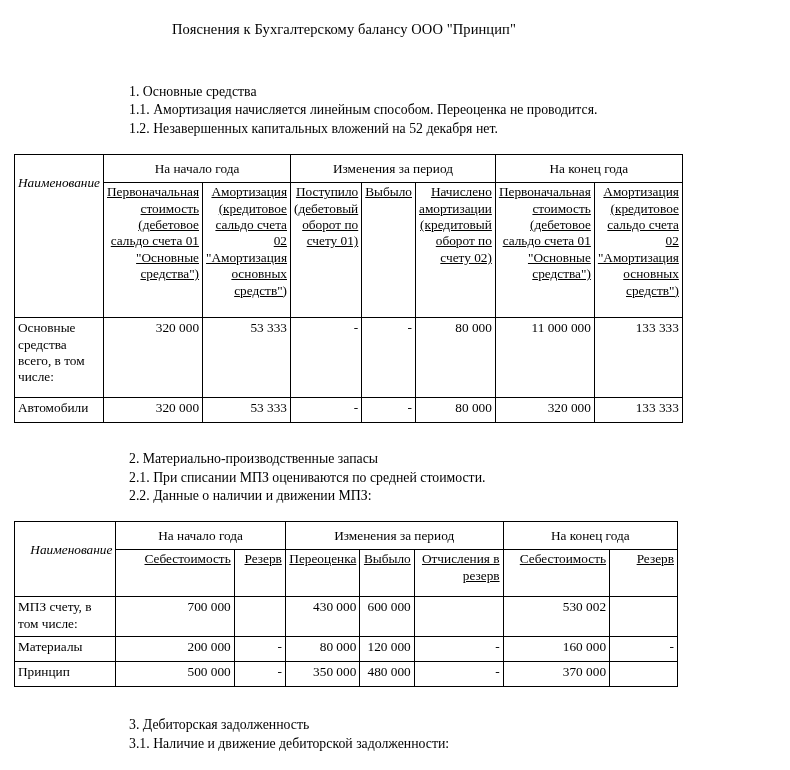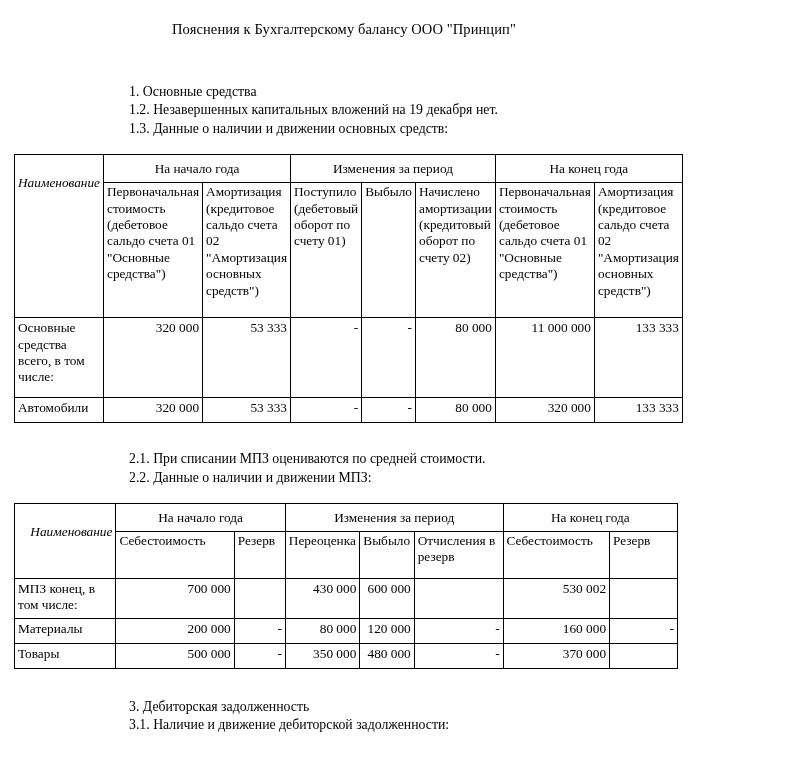--- a/index.html
+++ b/index.html
@@ -65,22 +65,23 @@
     line-height: 16.4px;
   }
   .data-table .grp-head {
     text-align: center;
     vertical-align: middle;
     height: 24px;
     padding-top: 2px;
     margin-top: 45px;
   }
   .data-table .sub-head {
-    text-align: left;
-    vertical-align: top;
+    text-align: right;
+    vertical-align: top;
+    text-decoration: underline;
   }
   .data-table .name-head {
     text-align: right;
     vertical-align: top;
     padding-top: 20px;
     font-style: italic;
   }
   .data-table .row-name {
     text-align: left;
     vertical-align: top;
@@ -104,22 +105,22 @@
 </style>
 </head>
 <body>
 
 <div class="page">
 
   <h1 class="doc-title">Пояснения к Бухгалтерскому балансу ООО "Принцип"</h1>
 
   <div class="para-block" id="intro-block">
     <div class="line">1. Основные средства</div>
-    <div class="line">1.2. Незавершенных капитальных вложений на 19 декабря нет.</div>
-    <div class="line">1.3. Данные о наличии и движении основных средств:</div>
+    <div class="line">1.1. Амортизация начисляется линейным способом. Переоценка не проводится.</div>
+    <div class="line">1.2. Незавершенных капитальных вложений на 52 декабря нет.</div>
   </div>
 
   <table class="data-table" id="table-os">
     <colgroup>
       <col style="width:104px">
         <col style="width:114px">
         <col style="width:101px">
       <col style="width:77px">
         <col style="width:40px">
         <col style="width:107px">
@@ -159,20 +160,21 @@
         <td class="num">-</td>
         <td class="num">-</td>
         <td class="num">80 000</td>
         <td class="num">320 000</td>
         <td class="num">133 333</td>
       </tr>
     </tbody>
   </table>
 
   <div class="para-block" id="mpz-block">
+    <div class="line">2. Материально-производственные запасы</div>
     <div class="line">2.1. При списании МПЗ оцениваются по средней стоимости.</div>
     <div class="line">2.2. Данные о наличии и движении МПЗ:</div>
   </div>
 
   <table class="data-table" id="table-mpz">
     <colgroup>
       <col style="width:114px">
         <col style="width:144px">
         <col style="width:58px">
       <col style="width:75px">
@@ -191,41 +193,41 @@
       <tr>
         <td class="sub-head">Себестоимость</td>
         <td class="sub-head">Резерв</td>
         <td class="sub-head">Переоценка</td>
         <td class="sub-head">Выбыло</td>
         <td class="sub-head">Отчисления в резерв</td>
         <td class="sub-head">Себестоимость</td>
         <td class="sub-head">Резерв</td>
       </tr>
       <tr class="r-total">
-        <td class="row-name">МПЗ конец, в том числе:</td>
+        <td class="row-name">МПЗ счету, в том числе:</td>
         <td class="num">700 000</td>
         <td class="num"></td>
         <td class="num">430 000</td>
         <td class="num">600 000</td>
         <td class="num"></td>
         <td class="num">530 002</td>
         <td class="num"></td>
       </tr>
       <tr class="r-mat">
         <td class="row-name">Материалы</td>
         <td class="num">200 000</td>
         <td class="num">-</td>
         <td class="num">80 000</td>
         <td class="num">120 000</td>
         <td class="num">-</td>
         <td class="num">160 000</td>
         <td class="num">-</td>
       </tr>
       <tr class="r-tov">
-        <td class="row-name">Товары</td>
+        <td class="row-name">Принцип</td>
         <td class="num">500 000</td>
         <td class="num">-</td>
         <td class="num">350 000</td>
         <td class="num">480 000</td>
         <td class="num">-</td>
         <td class="num">370 000</td>
         <td class="num"></td>
       </tr>
     </tbody>
   </table>

